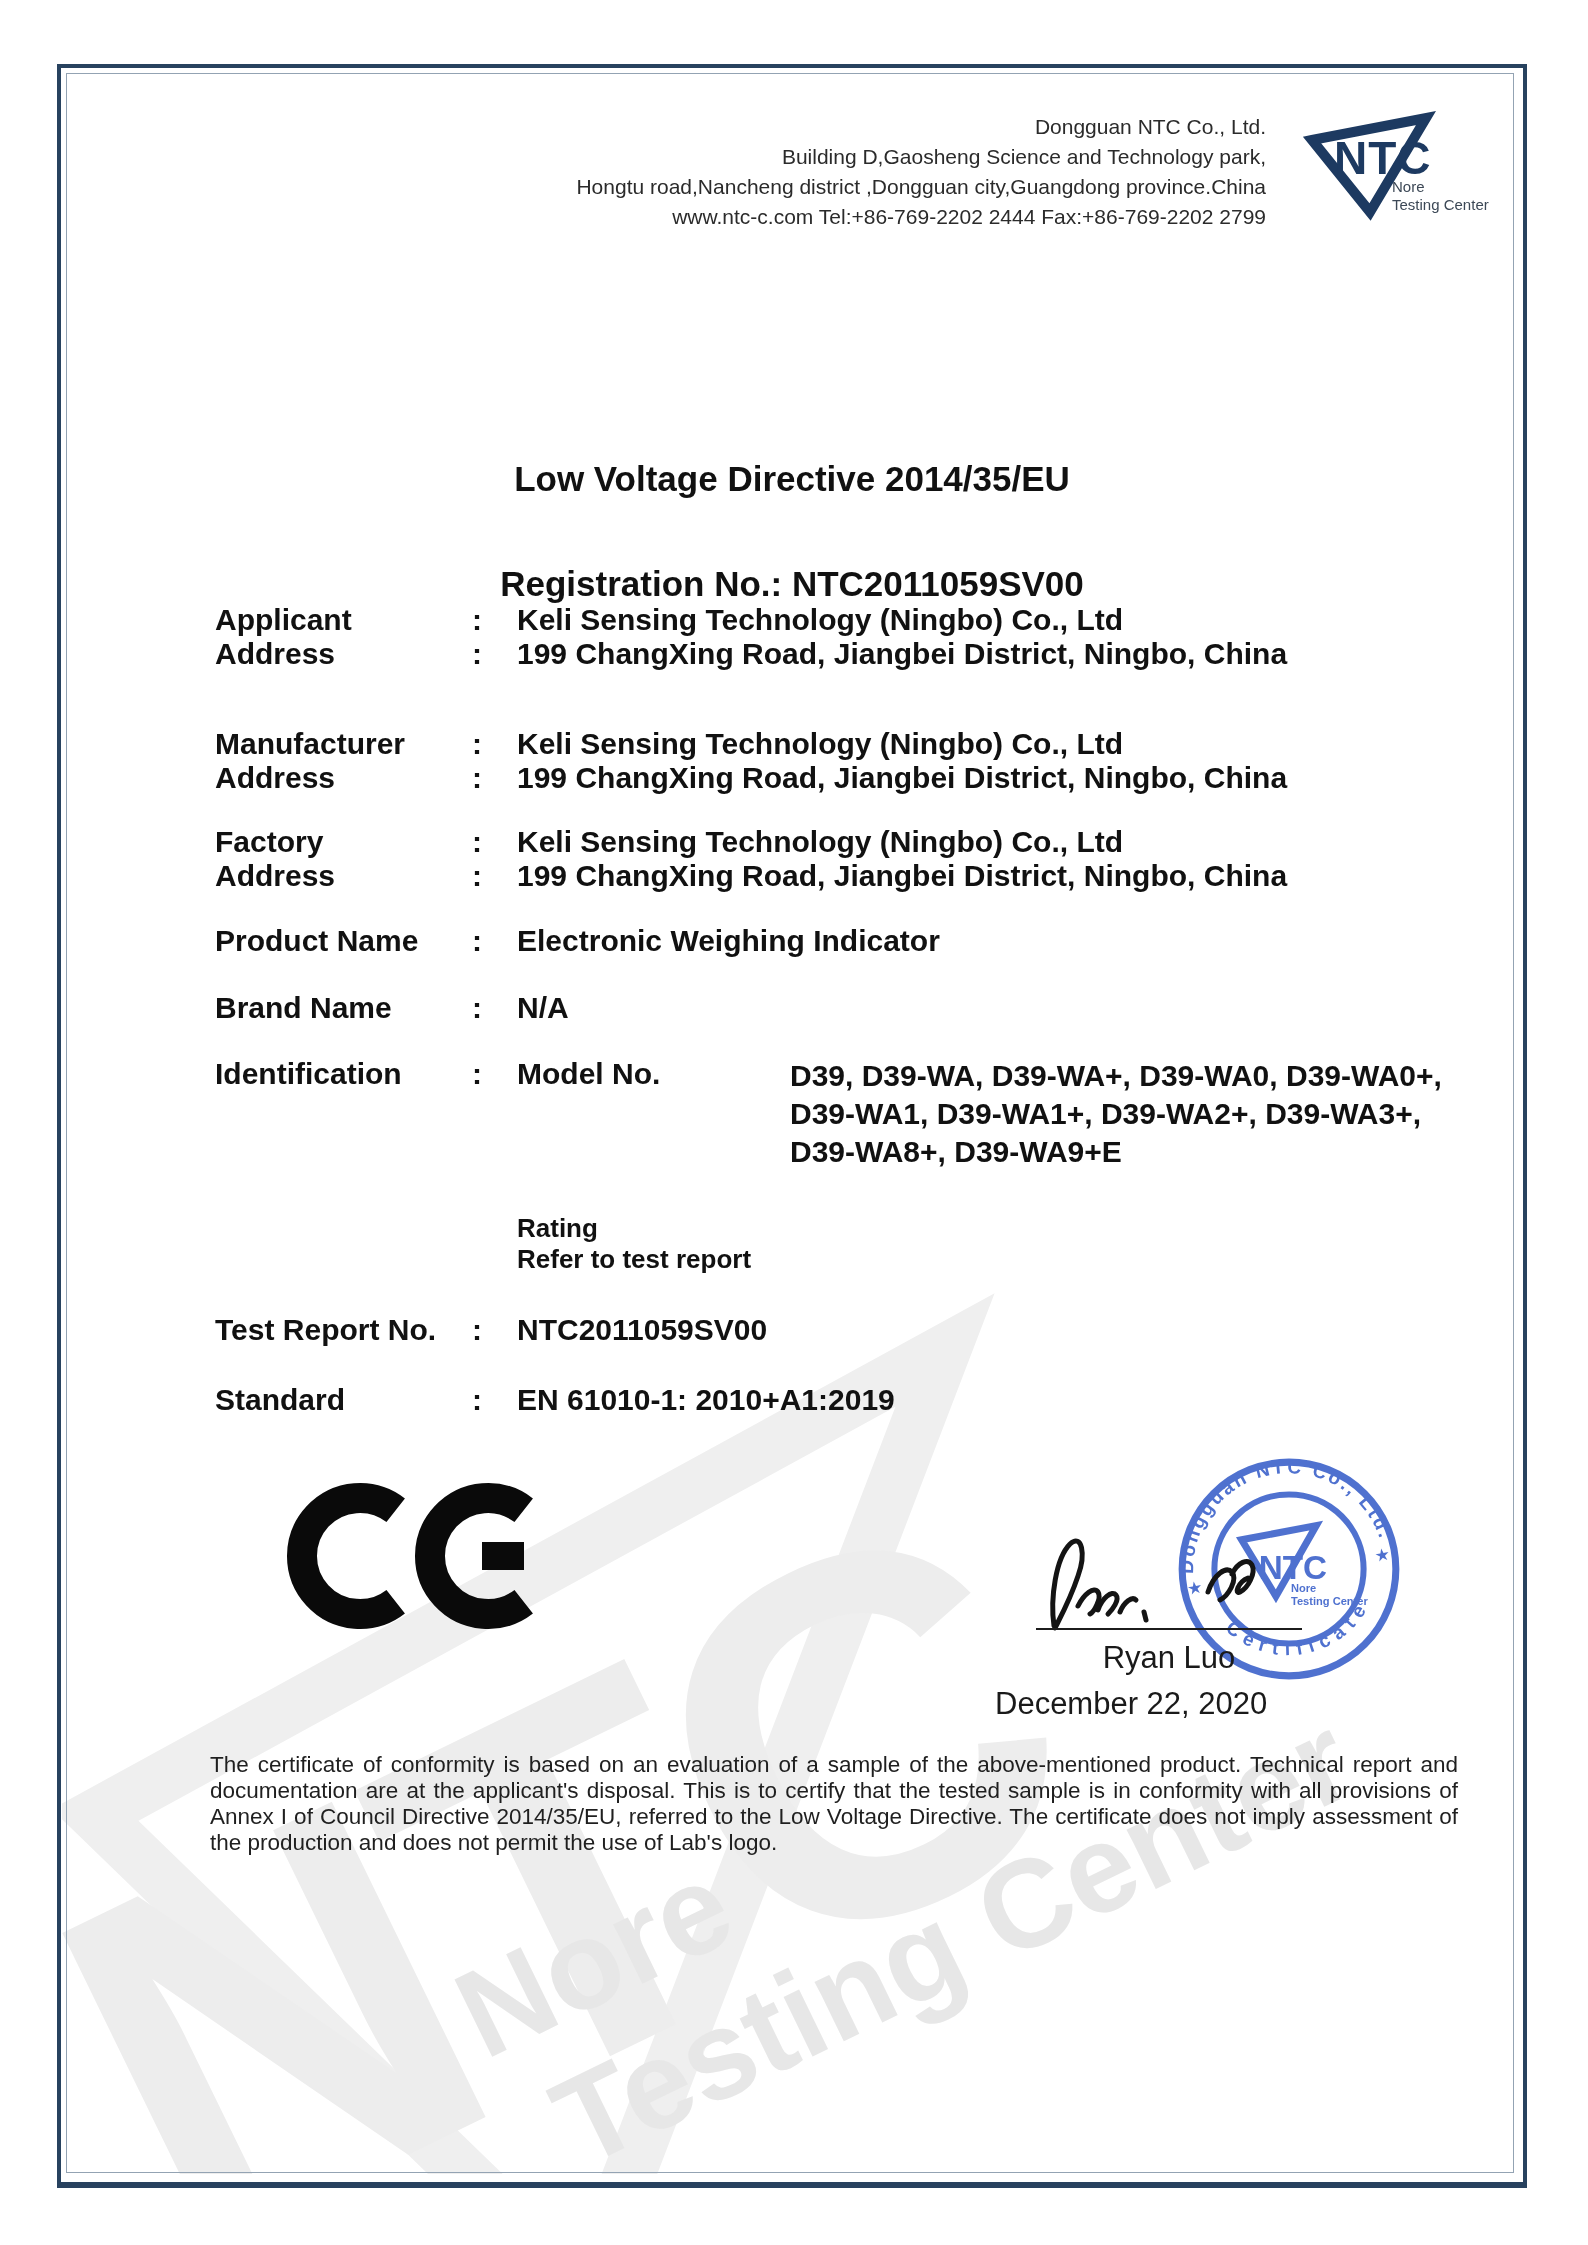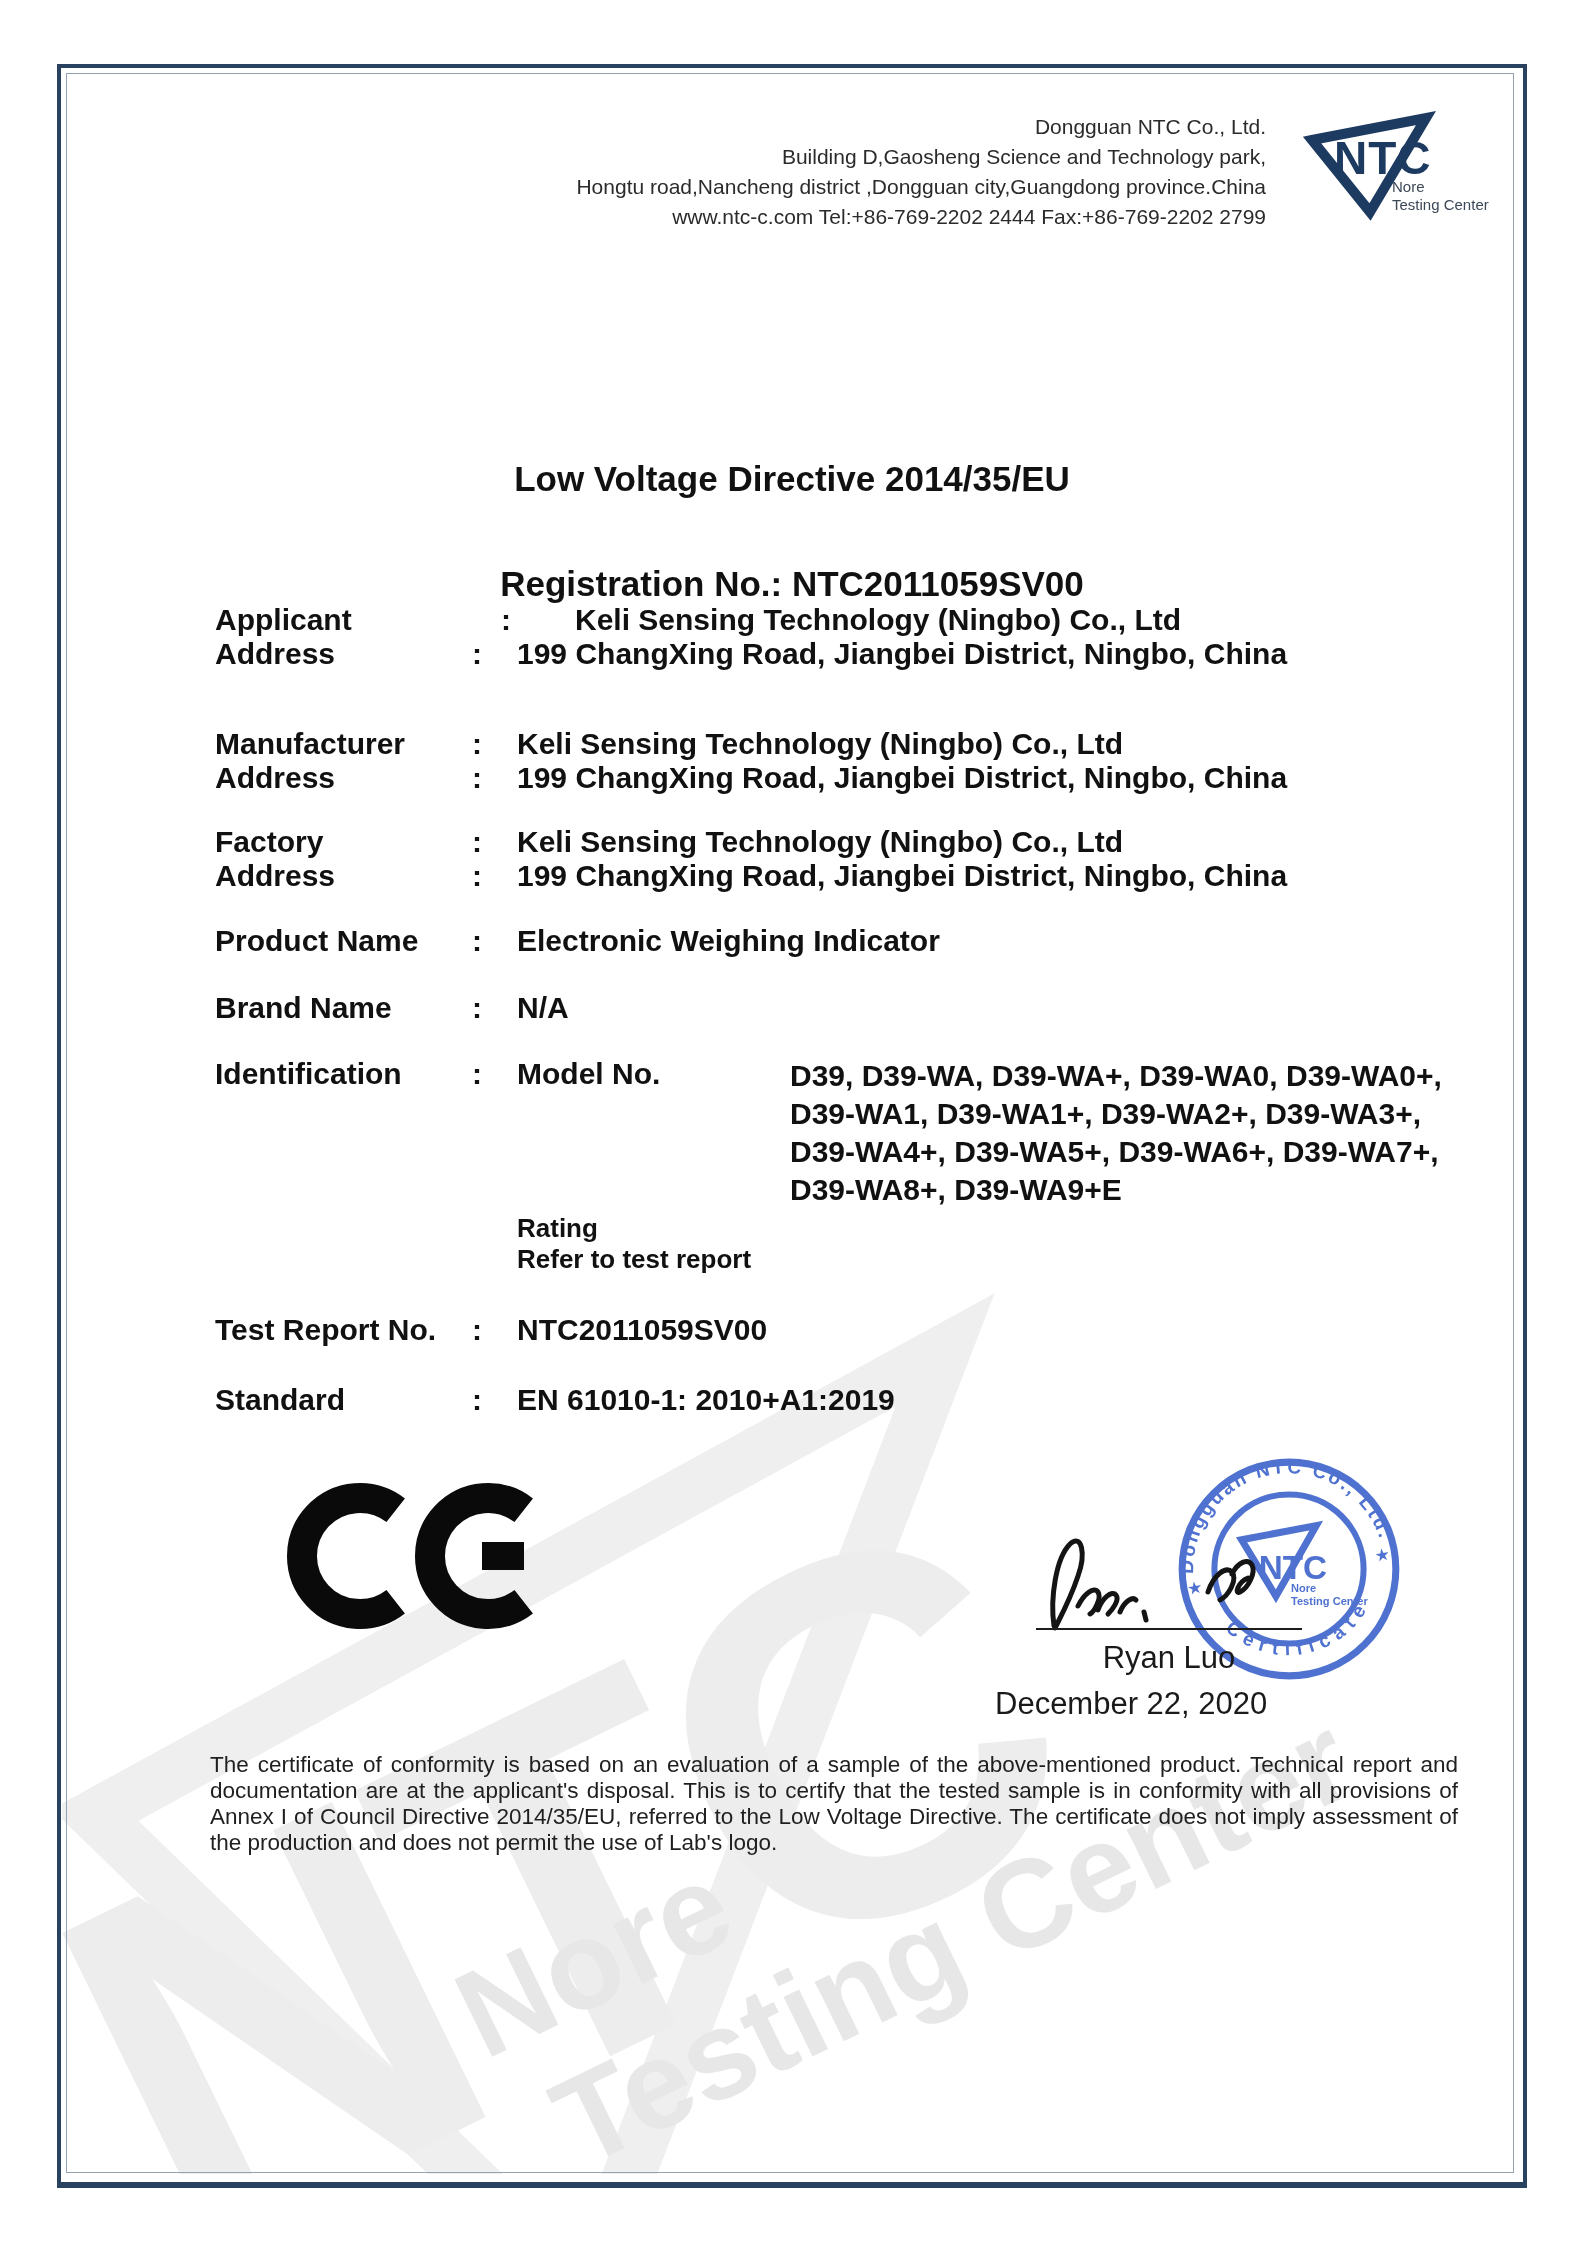--- a/index.html
+++ b/index.html
@@ -18,21 +18,21 @@
   
   .title-wrap{position:absolute;left:57px;top:306px;width:1470px;text-align:center;z-index:2;}
   .title-wrap span{display:inline-block;font-size:76px;font-weight:bold;white-space:nowrap;
                    transform:scaleX(0.9);transform-origin:center;color:#0d0d0d;}
   .sub1{position:absolute;left:57px;top:459px;width:1470px;text-align:center;font-size:35px;font-weight:bold;z-index:2;}
   .sub2{position:absolute;left:57px;top:564px;width:1470px;text-align:center;font-size:35px;font-weight:bold;z-index:2;}
   
   .row{position:absolute;left:215px;display:flex;font-size:30px;font-weight:bold;white-space:nowrap;z-index:2;}
   .row .lbl{width:257px;}
   .row .c{width:45px;}
-  .r0{top:603px;gap:29px;} .r1{top:637px;} .r2{top:727px;} .r3{top:761px;}
+  .r0{top:603px;} .r1{top:637px;} .r2{top:727px;} .r3{top:761px;}
   .r4{top:825px;} .r5{top:859px;} .r6{top:924px;} .r7{top:991px;}
   .r8{top:1313px;} .r9{top:1383px;}
   .ident{top:1057px;}
   .models{position:absolute;left:790px;top:1057px;font-size:30px;font-weight:bold;line-height:38px;white-space:nowrap;z-index:2;}
   .rating{position:absolute;left:517px;top:1213px;display:flex;font-size:26px;font-weight:bold;z-index:2;flex-direction:column;}
   .rating .sublbl{width:273px;}
   
   .ce{position:absolute;left:282px;top:1476px;z-index:2;}
   .stamp{position:absolute;left:1163px;top:1443px;z-index:3;opacity:0.92;}
   .sig-svg{position:absolute;left:1040px;top:1528px;z-index:4;}
@@ -123,21 +123,20 @@
   </div>
 
   <div class="row ident">
     <span class="lbl">Identification</span>
     <span class="c">:</span>
     <span class="val">Model No.</span>
   </div>
   <div class="models">
     <div>D39, D39-WA, D39-WA+, D39-WA0, D39-WA0+,</div>
     <div>D39-WA1, D39-WA1+, D39-WA2+, D39-WA3+,</div>
-    <div>D39-WA4+, D39-WA5+, D39-WA6+, D39-WA7+,</div>
     <div>D39-WA8+, D39-WA9+E</div>
   </div>
   <div class="rating">
     <span class="sublbl">Rating</span>
     <span>Refer to test report</span>
   </div>
 
   <div class="row r8">
     <span class="lbl">Test Report No.</span>
     <span class="c">:</span>

